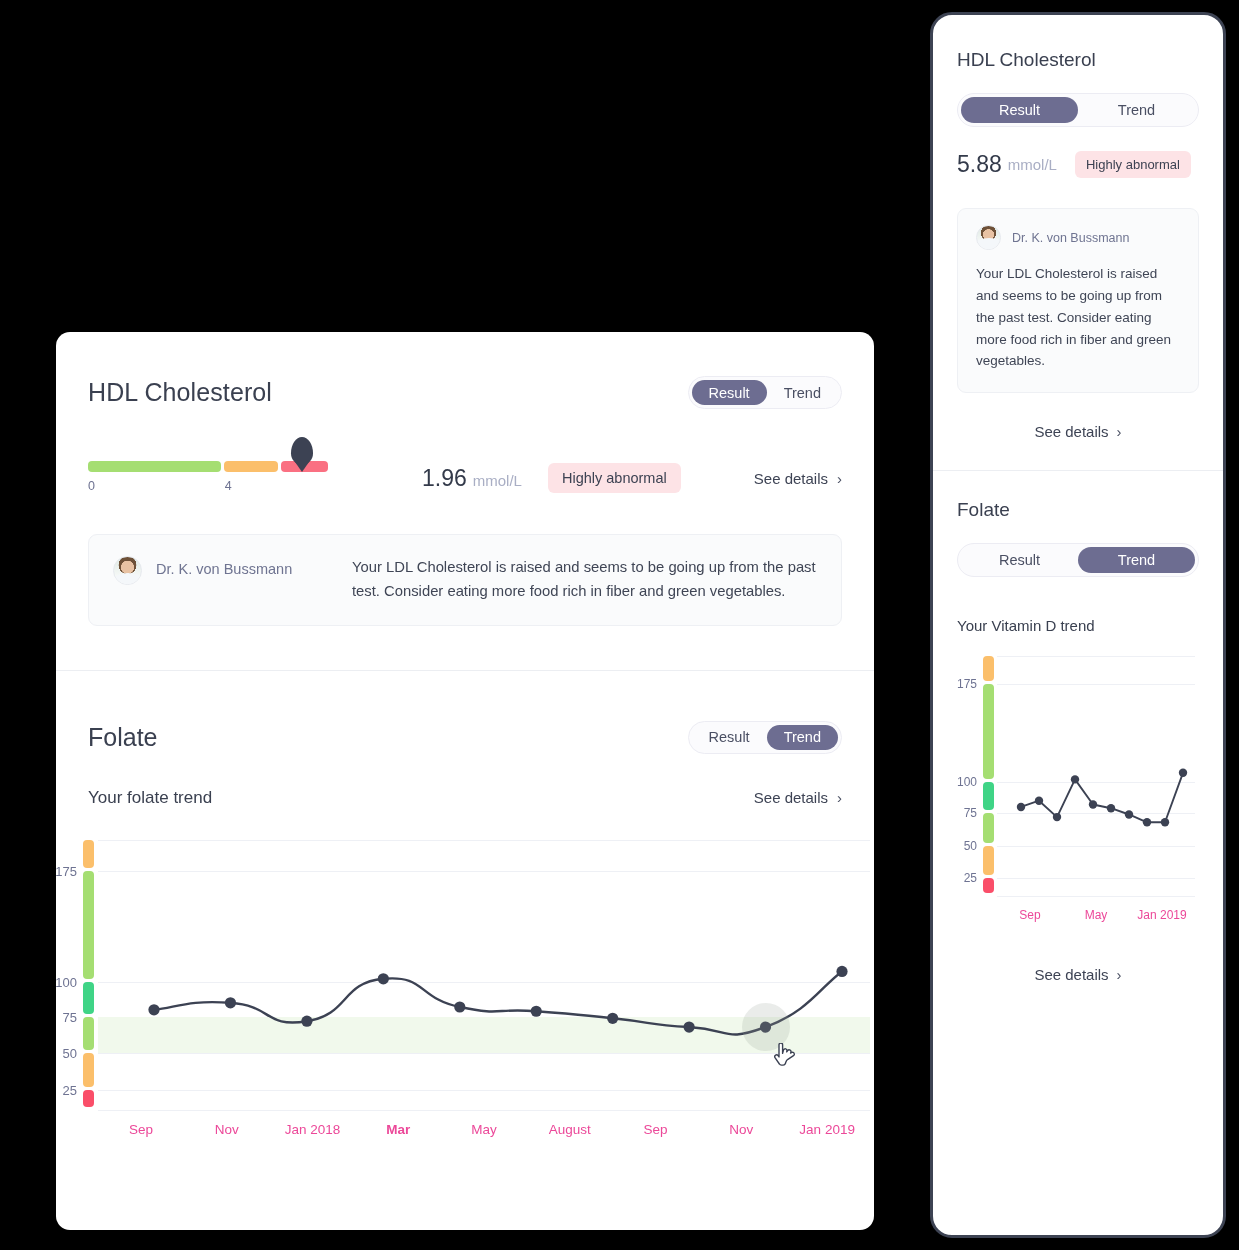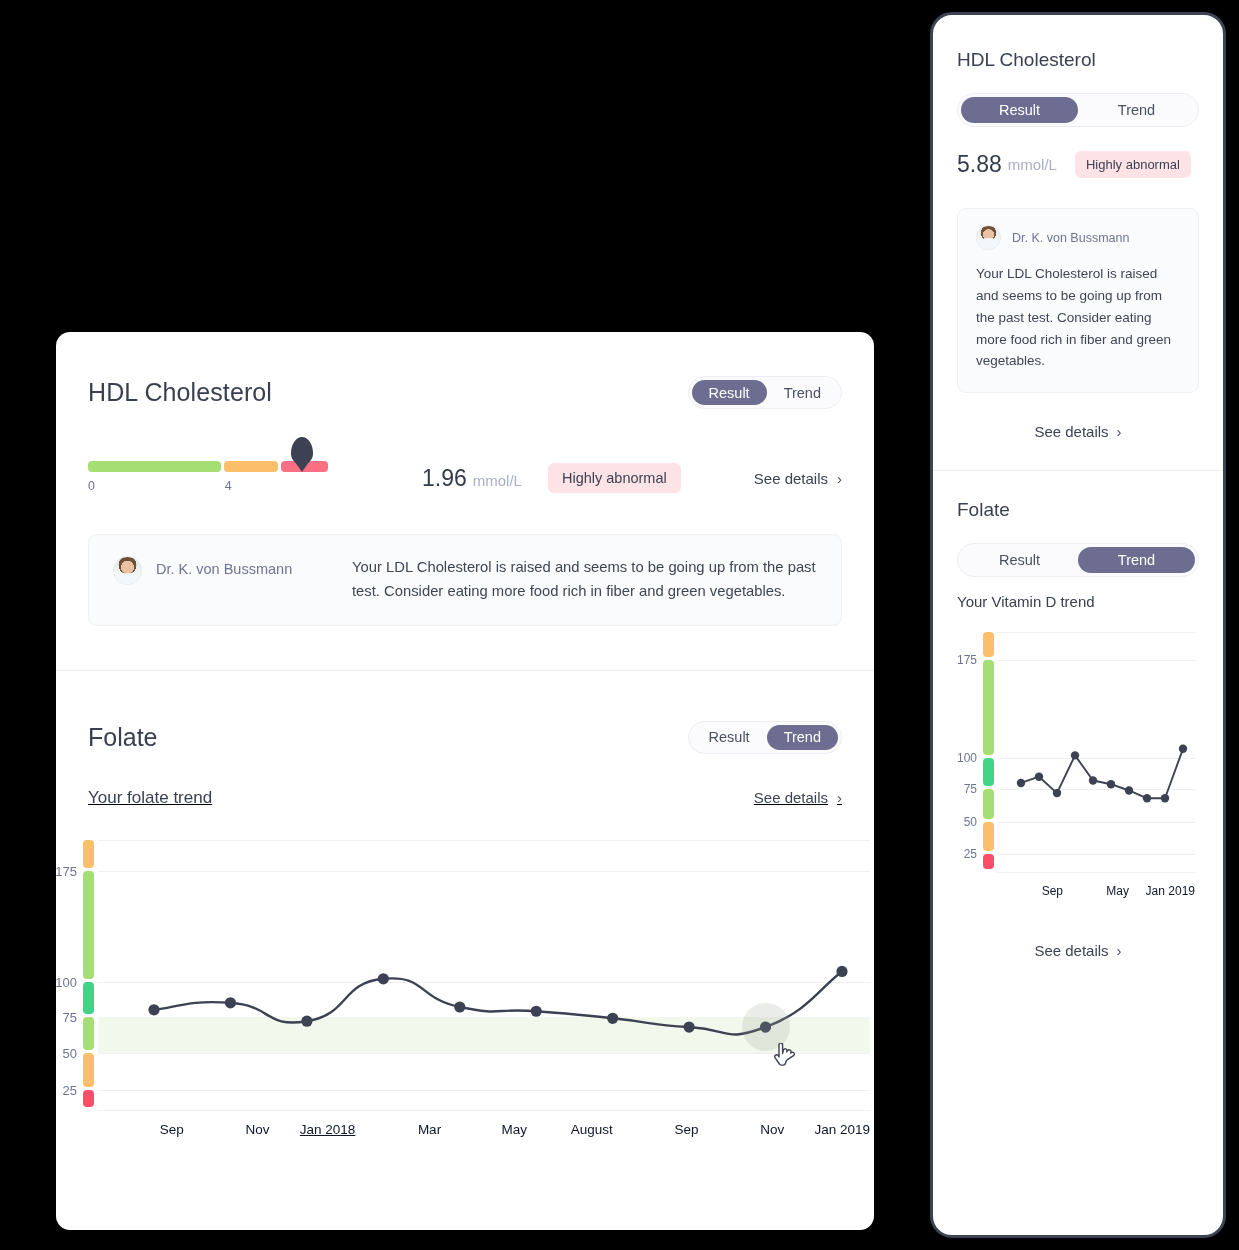--- a/index.html
+++ b/index.html
@@ -129,35 +129,34 @@
 
   
   .f-head {
     display: flex; align-items: center; justify-content: space-between;
     padding: 50px 32px 0 32px;
   }
   .f-title { font-size: 25px; color: #3a4050; }
   .f-sub-row {
     display: flex; align-items: center; justify-content: space-between;
     padding: 34px 32px 0 32px;
-    text-decoration: underline;
   }
   .f-sub { font-size: 17px; color: #3a4050; }
 
   
   .chart-area { position: relative; margin: 24px 0 0 0; height: 330px; }
   .ylabel {
     position: absolute; right: 0; transform: translateY(-50%);
     font-size: 13px; color: #6e7392;
   }
   .gridline { position: absolute; left: 0; right: 0; height: 1px; background: #eef0f5; }
   .vbar-seg { position: absolute; width: 11px; border-radius: 4px; left: 0; }
   .normal-band { position: absolute; left: 0; right: 0; background: #f1f9ec; }
   .xlabels { position: absolute; left: 0; right: 0; display: flex; }
-  .xlabels span { font-size: 13.5px; color: #0f172a; text-align: right; }
+  .xlabels span { font-size: 13.5px; color: #ec4899; text-align: center; }
 
   .tooltip {
     position: absolute;
     background: #ffffff;
     border-radius: 10px;
     box-shadow: 0 3px 14px rgba(60,66,85,0.13);
     padding: 10px 16px 11px 16px;
     text-align: center;
     z-index: 6;
   }
@@ -303,22 +302,22 @@
           <circle cx="403.77777777777777" cy="175.02200000000002" r="5.6" fill="#3c4253"></circle>
           <circle cx="480.22222222222223" cy="179.234" r="5.6" fill="#3c4253"></circle>
           <circle cx="556.6666666666666" cy="186.308" r="5.6" fill="#3c4253"></circle>
           <circle cx="633.1111111111111" cy="195.056" r="5.6" fill="#3c4253"></circle>
           <circle cx="709.5555555555555" cy="195.056" r="5.6" fill="#3c4253"></circle>
           <circle cx="786" cy="139.418" r="5.6" fill="#3c4253"></circle>
         </svg>
         <div class="xlabels" style="top: 290px; left: 42px; right: 4px;">
           <span style="flex: 1 1 0%;">Sep</span>
           <span style="flex: 1 1 0%;">Nov</span>
-          <span style="flex: 1 1 0%; text-decoration: underline;">Jan 2018</span>
-          <span style="flex: 1 1 0%;">Mar</span>
+          <span style="flex: 1 1 0%;">Jan 2018</span>
+          <span style="flex: 1 1 0%; font-weight: bold;">Mar</span>
           <span style="flex: 1 1 0%;">May</span>
           <span style="flex: 1 1 0%;">August</span>
           <span style="flex: 1 1 0%;">Sep</span>
           <span style="flex: 1 1 0%;">Nov</span>
           <span style="flex: 1 1 0%;">Jan 2019</span>
         </div>
         <div class="hover-halo" style="left: 685.556px; top: 171.056px;"></div>
         <div class="cursor-hand" style="left: 717.556px; top: 211.056px;"><svg width="22" height="26" viewBox="0 0 22 26">
             <path d="M5 1.8c0-1 .8-1.8 1.8-1.8S8.6.8 8.6 1.8v8.6l.9-3.3c.3-1 1.3-1.5 2.2-1.2.9.2 1.4 1.1 1.2 2l-.2.9 1-1.3c.6-.8 1.7-1 2.5-.4.7.5 1 1.4.7 2.2l-.3.8 1.1-.6c.9-.5 2-.1 2.4.8.4.8.2 1.8-.6 2.3l-5.6 3.7c-1 .7-1.6 1.5-2 2.6l-.5 1.6c-.3 1-1.2 1.6-2.2 1.6H7.4c-.8 0-1.6-.4-2-1.1L1 14.7c-.5-.9-.2-2 .6-2.5.8-.5 1.9-.3 2.5.5l.9 1.2V1.8z" fill="#ffffff" stroke="#3c4253" stroke-width="1.4" stroke-linejoin="round"></path>
           </svg></div>
@@ -355,21 +354,21 @@
     </div>
 
     <div class="m-divider"></div>
 
     <div class="m-pad">
       <div class="m-title" style="padding-top:28px">Folate</div>
       <div class="m-toggle">
         <div class="opt">Result</div>
         <div class="opt active">Trend</div>
       </div>
-      <div class="f-sub" style="margin-top:16px;font-size:15px">Your Vitamin D trend</div>
+      <div class="f-sub" style="margin-top:40px;font-size:15px">Your Vitamin D trend</div>
       <div class="m-chart" id="m-chart">
           <div class="vbar-seg" style="background: rgb(251, 191, 107); left: 26px; top: 6px; height: 24.6px;"></div>
           <div class="vbar-seg" style="background: rgb(165, 222, 114); left: 26px; top: 33.6px; height: 95.4px;"></div>
           <div class="vbar-seg" style="background: rgb(63, 212, 134); left: 26px; top: 132px; height: 28.2px;"></div>
           <div class="vbar-seg" style="background: rgb(165, 222, 114); left: 26px; top: 163.2px; height: 29.4px;"></div>
           <div class="vbar-seg" style="background: rgb(251, 191, 107); left: 26px; top: 195.6px; height: 29.4px;"></div>
           <div class="vbar-seg" style="background: rgb(250, 78, 105); left: 26px; top: 228px; height: 15px;"></div>
           <div class="gridline" style="top: 6px; left: 40px; right: 4px;"></div>
           <div class="gridline" style="top: 33.6px; left: 40px; right: 4px;"></div>
           <div class="gridline" style="top: 132px; left: 40px; right: 4px;"></div>

